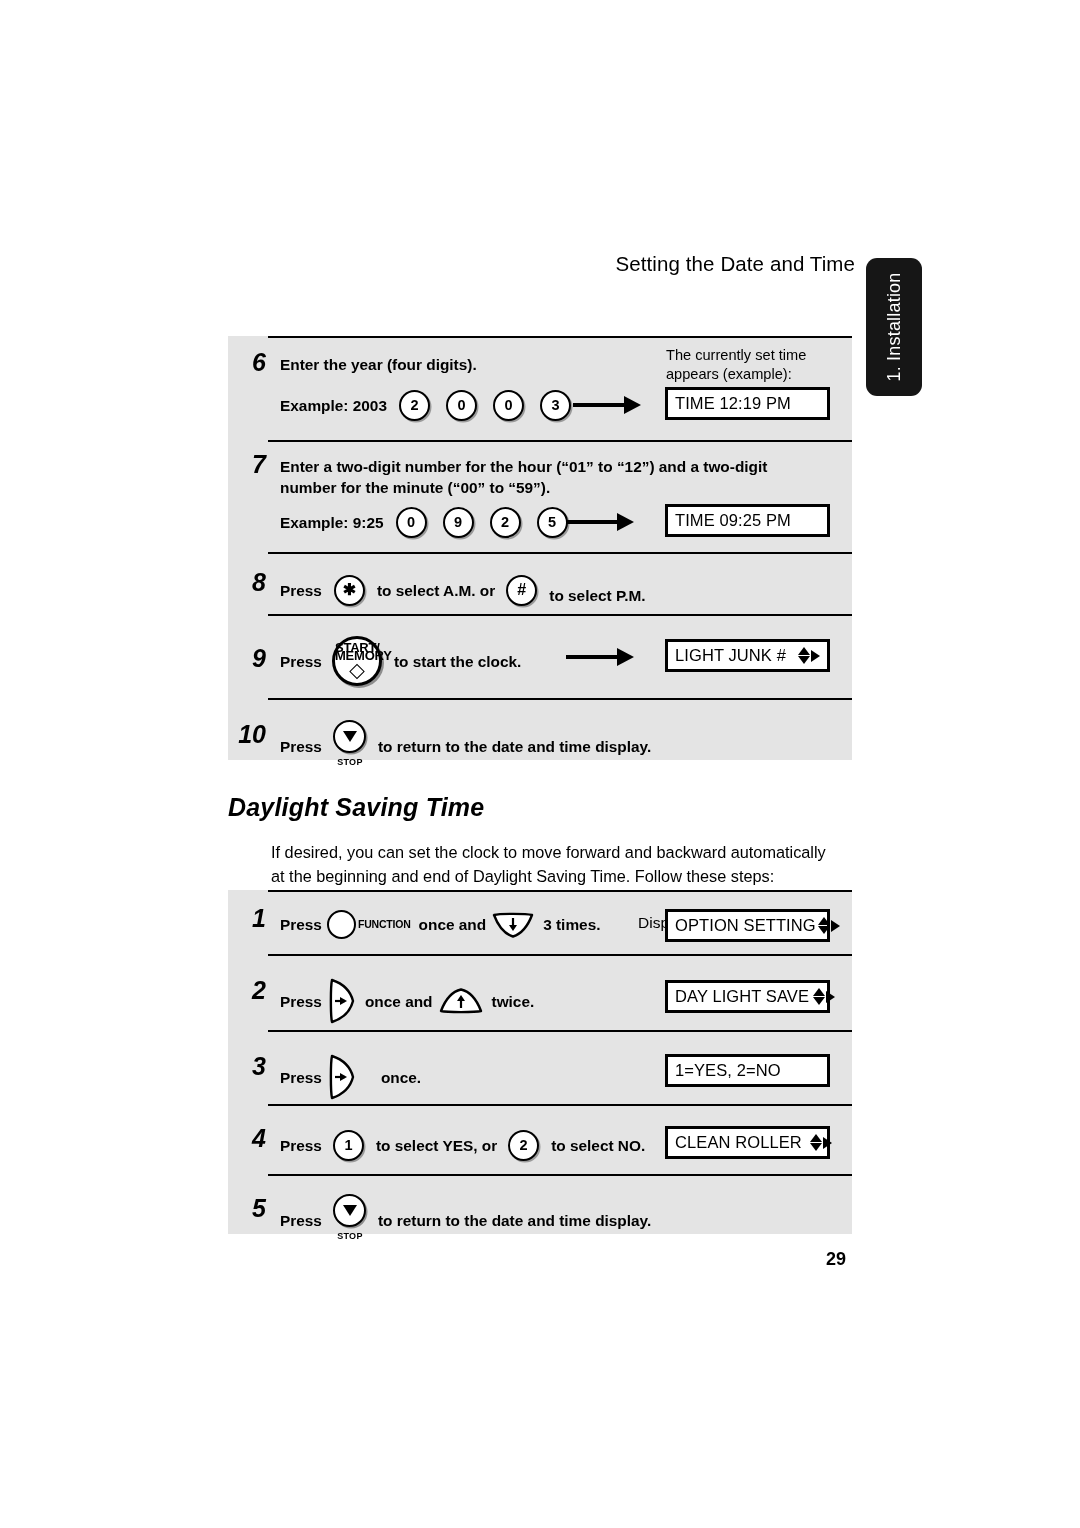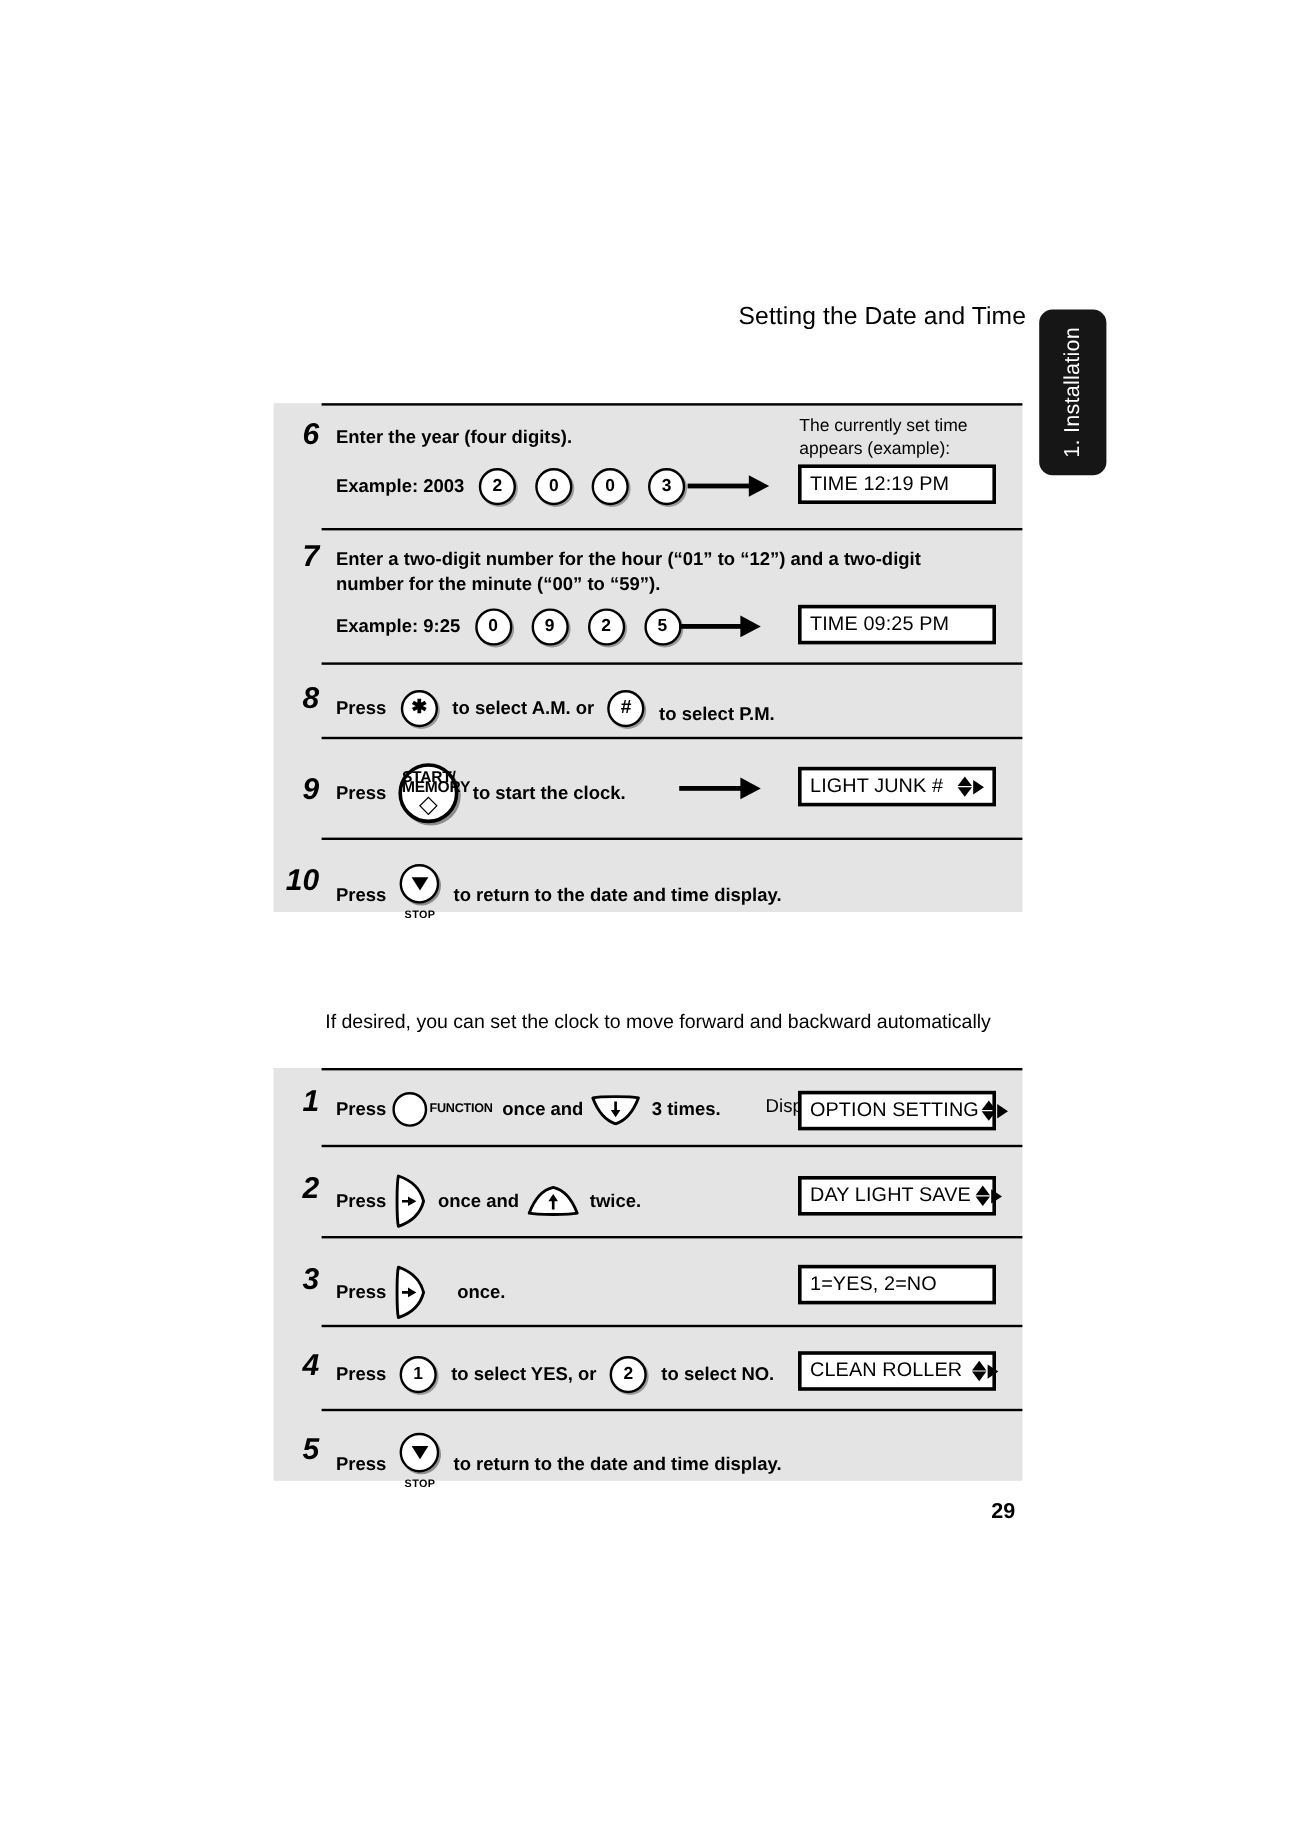--- a/index.html
+++ b/index.html
@@ -434,22 +434,24 @@
           <span class="key-stop">
               <span class="tri"></span>
             </span>
           <span class="lbl">STOP</span>
         </span>
         <span style="margin-left:4px;">to return to the date and time display.</span>
       </div>
     </div>
   </div>
 
+  <div class="section-title">Daylight Saving Time</div>
   <div class="intro">
     <div>If desired, you can set the clock to move forward and backward automatically</div>
+    <div>at the beginning and end of Daylight Saving Time. Follow these steps:</div>
   </div>
 
   <div class="panel" id="panel-b">
 
     <div class="rule inset" style="top:0px;"></div>
 
     <div class="step" style="top:6px; height:62px;">
       <div class="step-num" style="top:8px;">1</div>
       <div class="step-body step-line" style="top:14px;">
         <span>Press</span>

